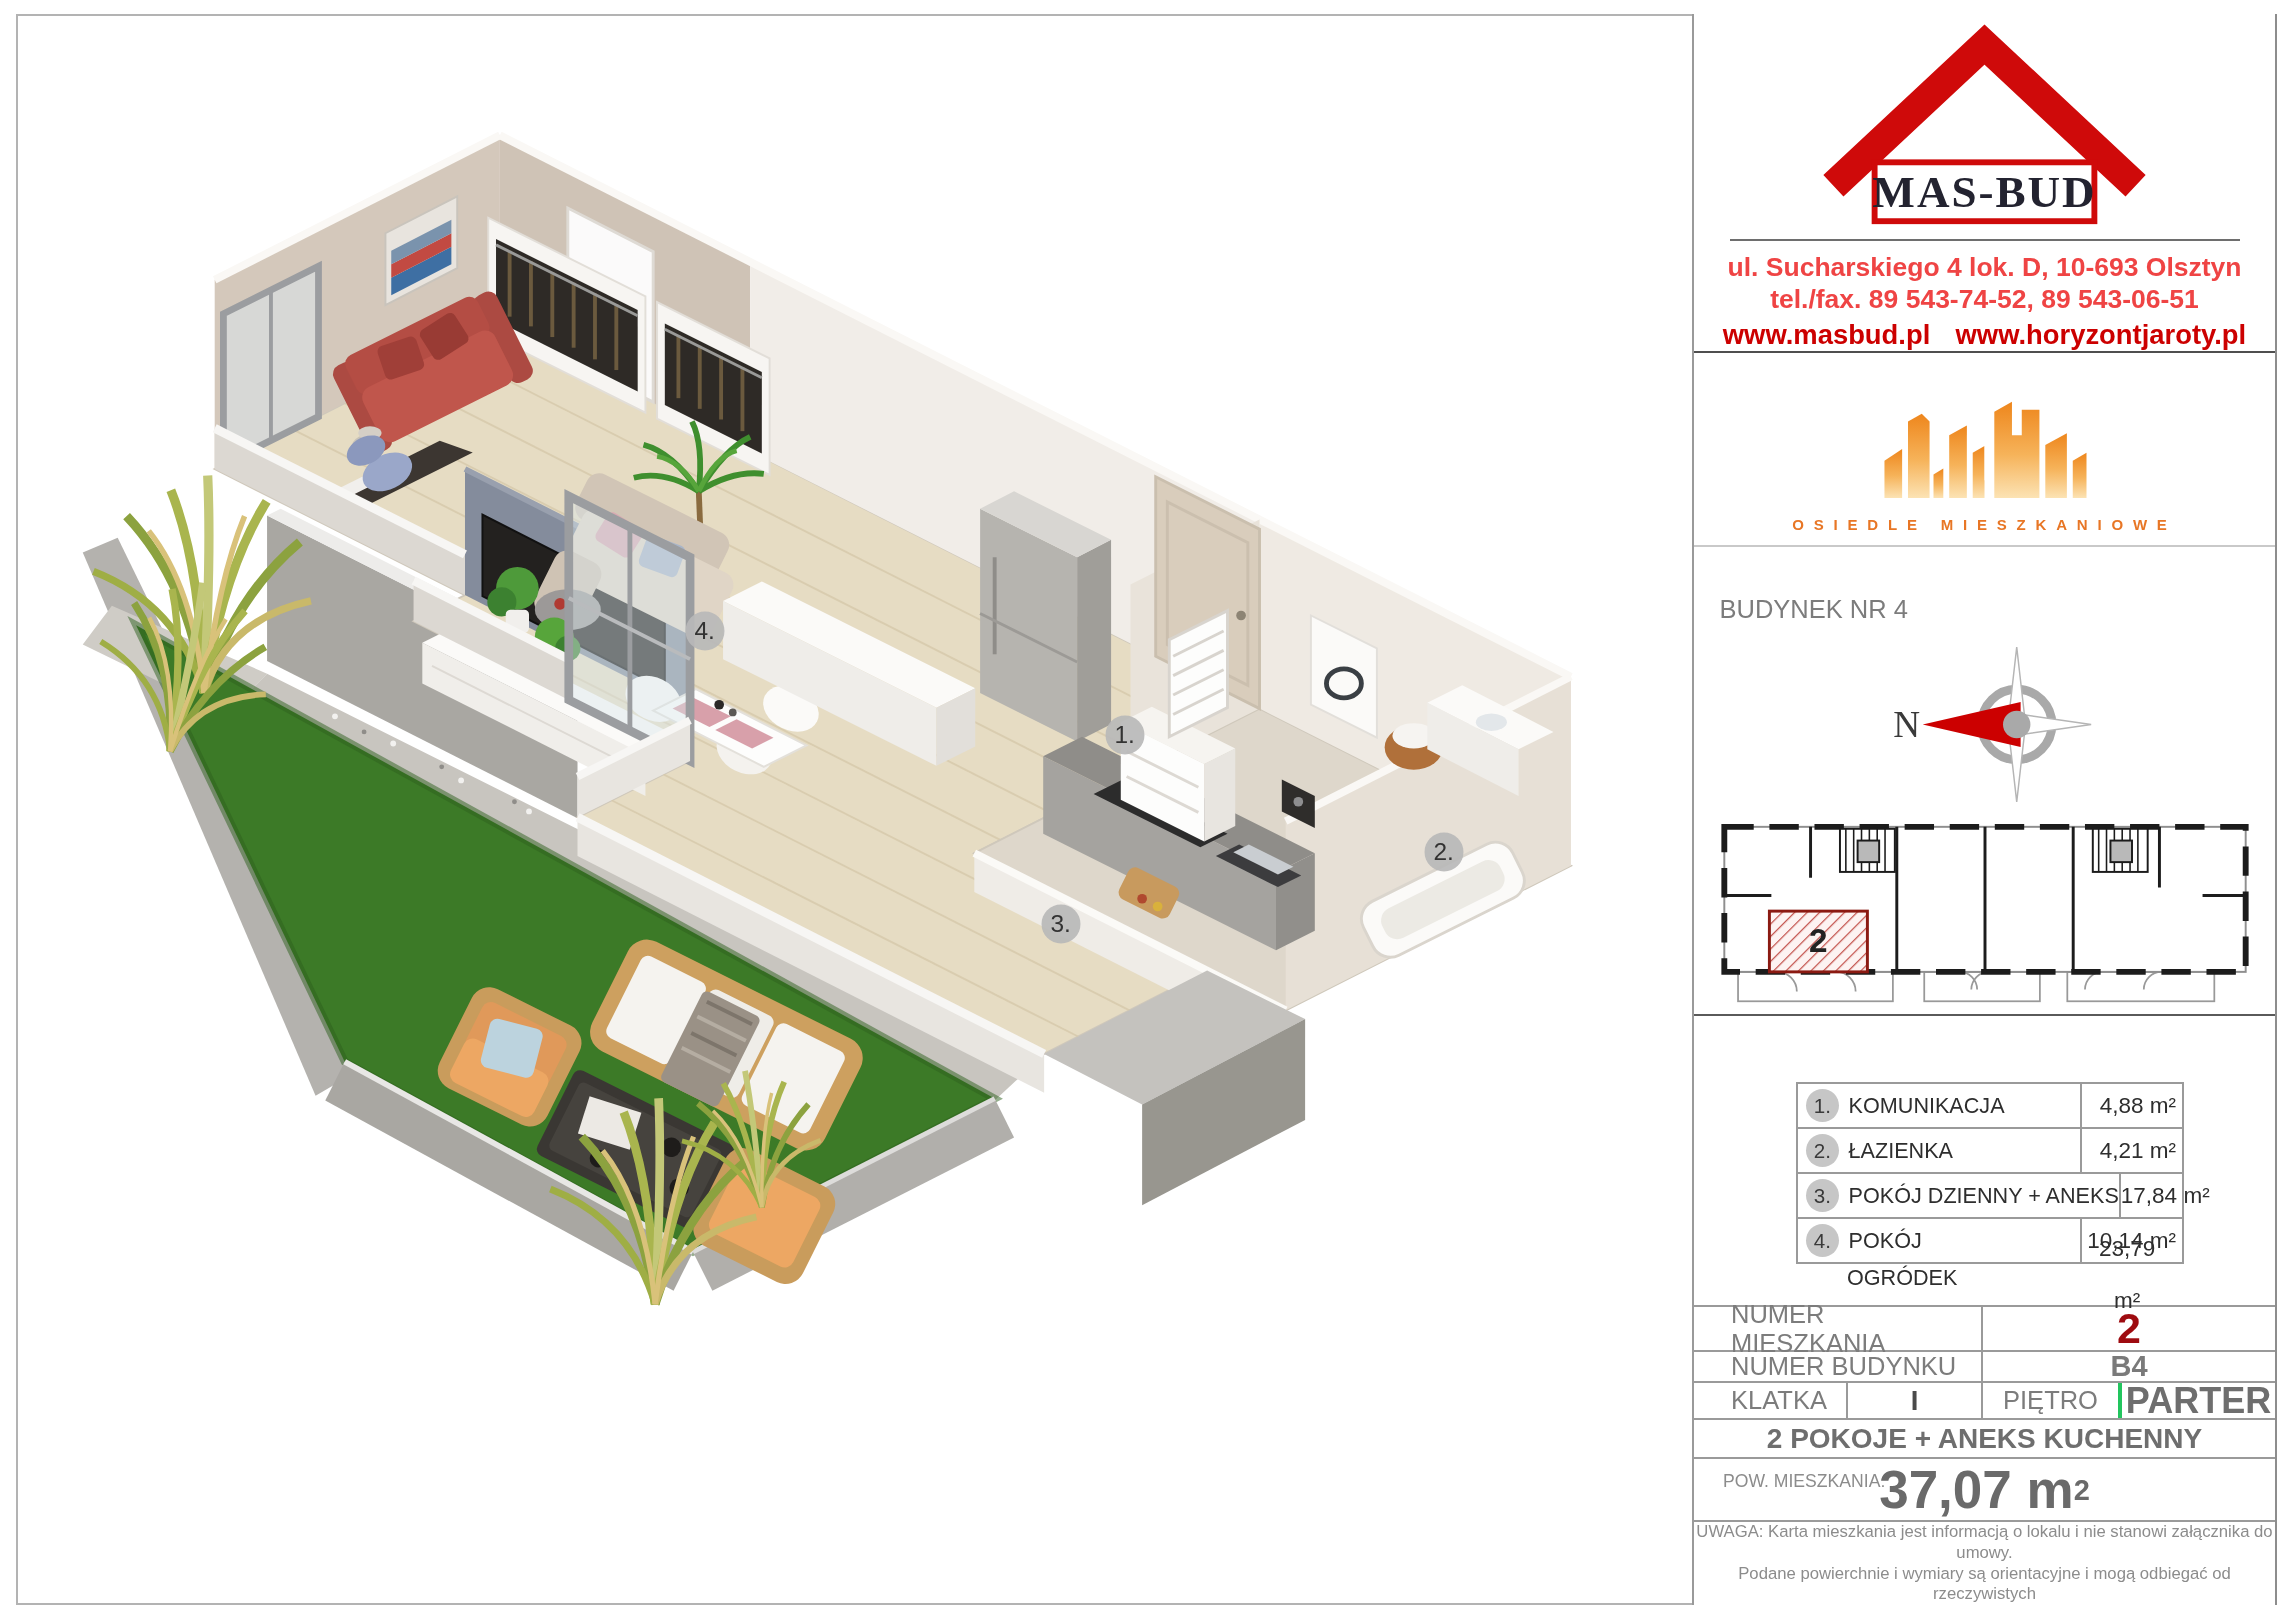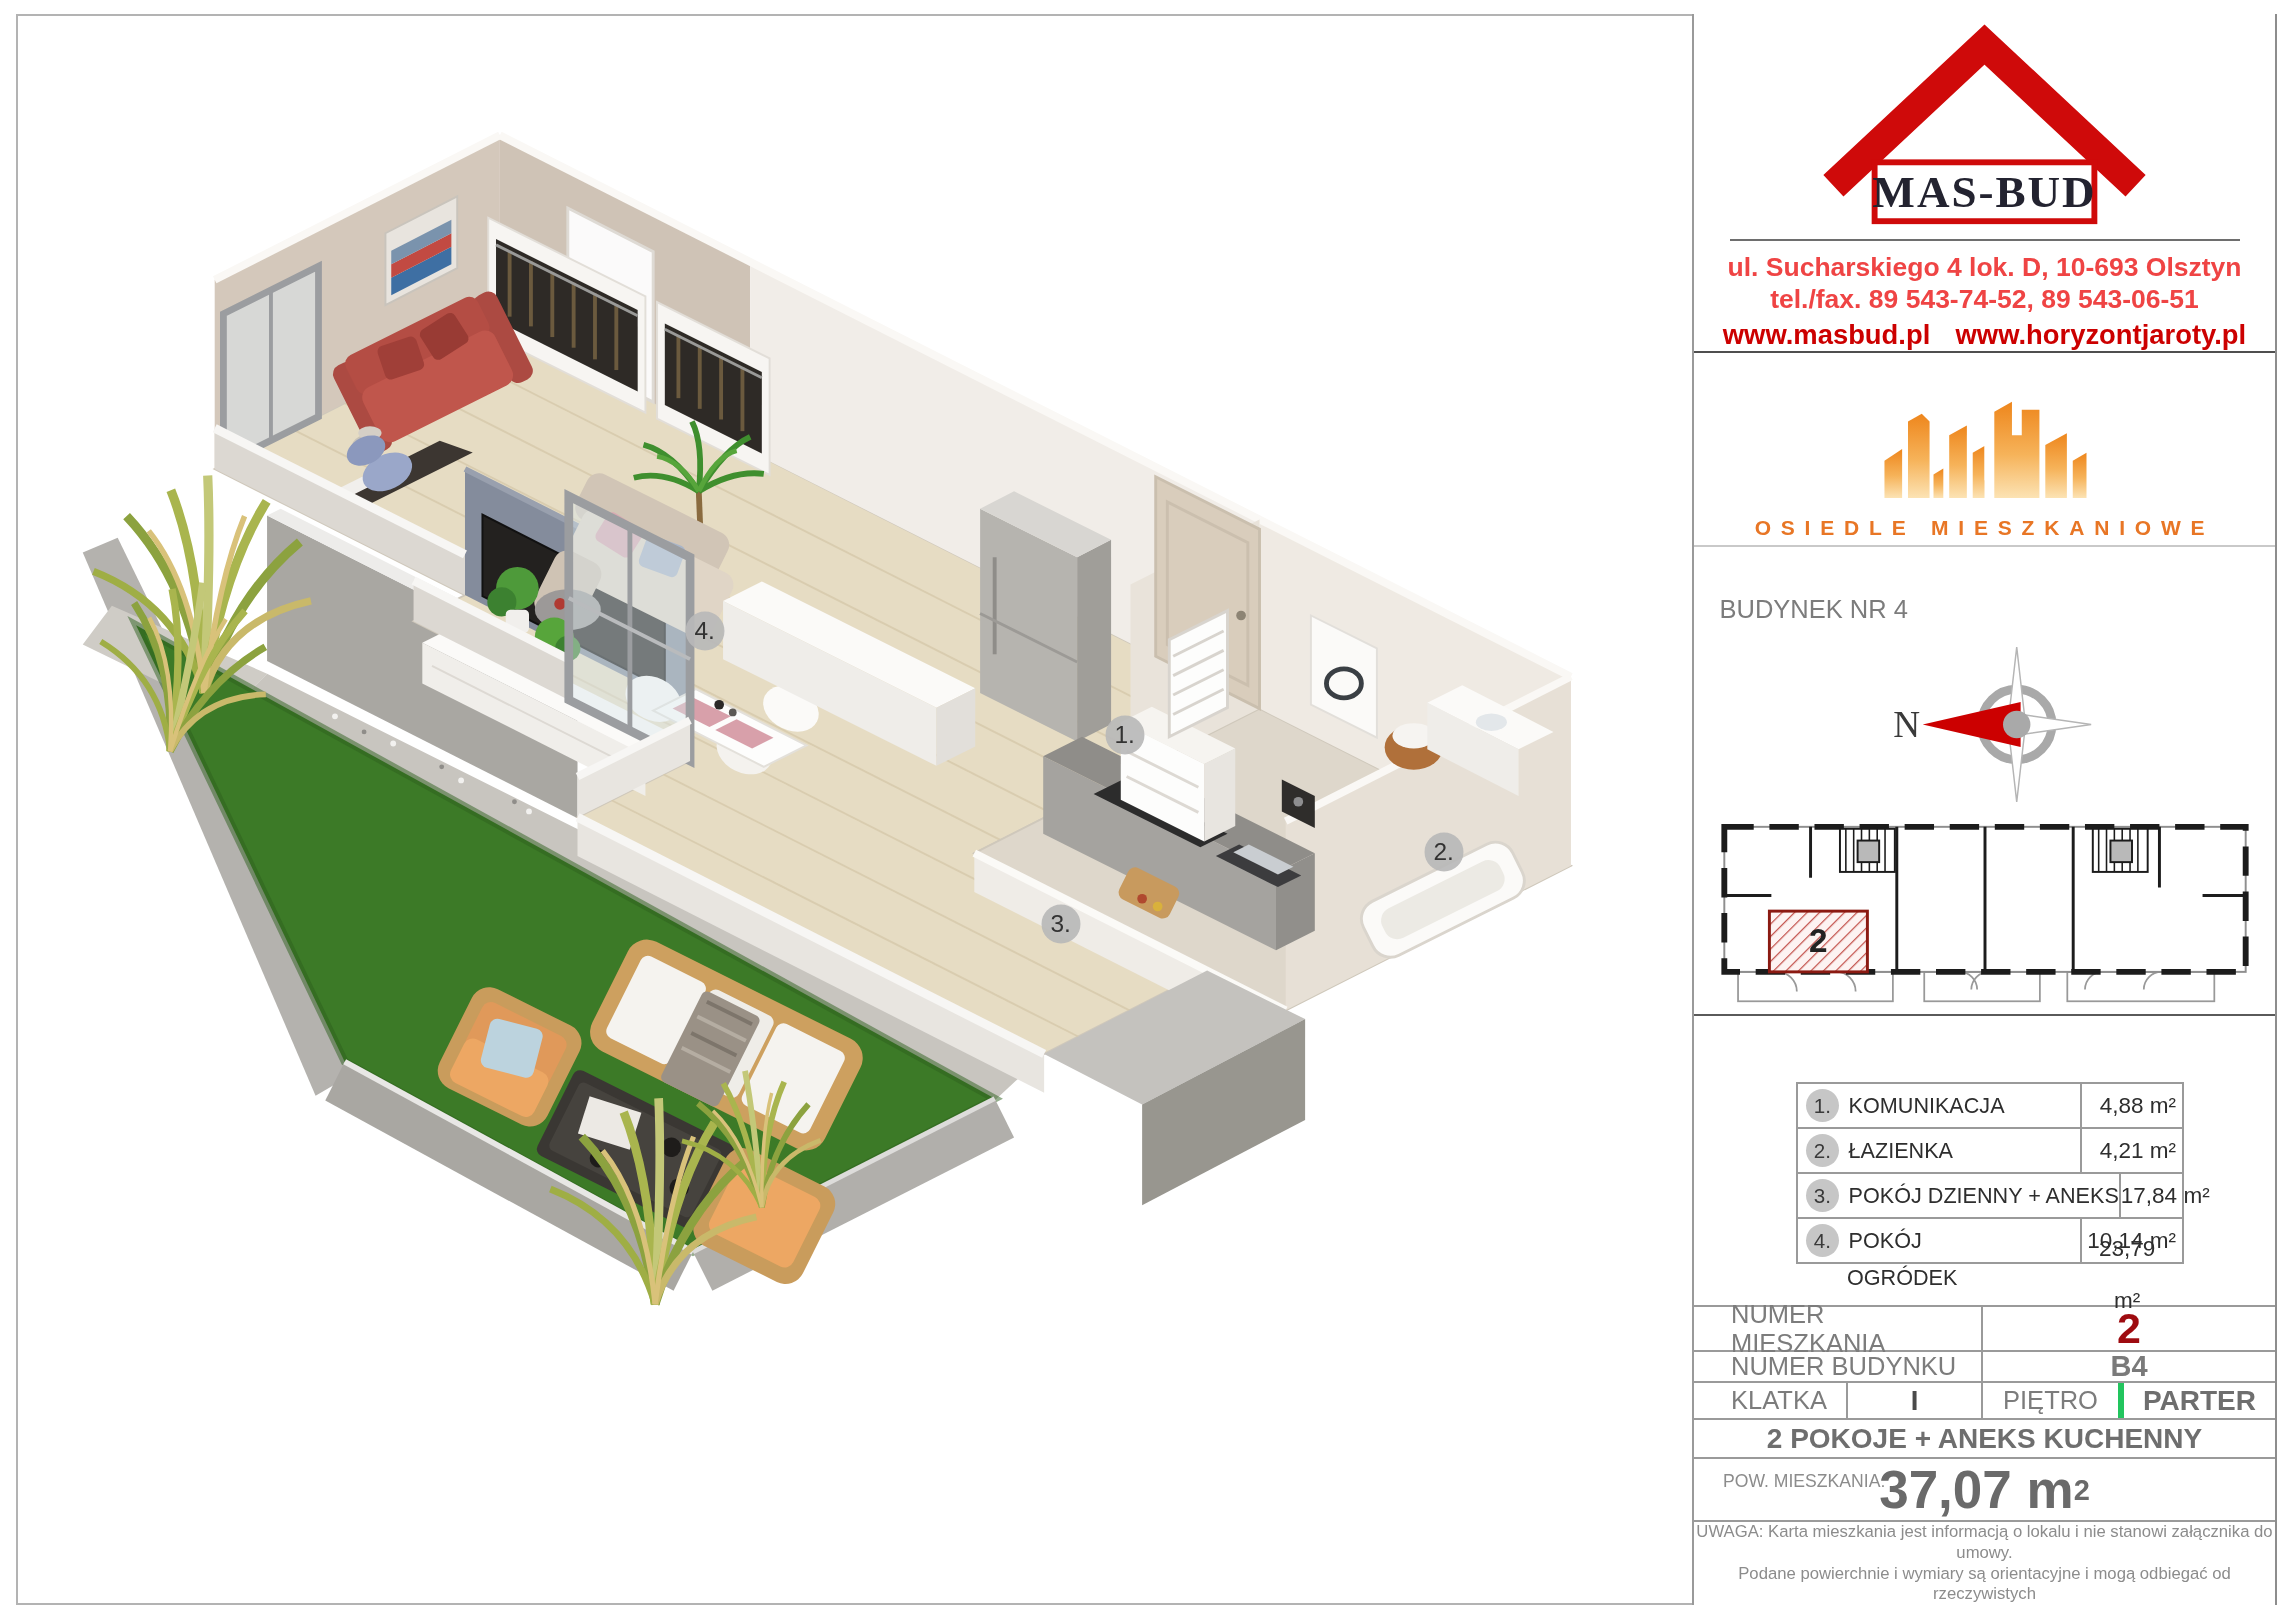--- a/index.html
+++ b/index.html
@@ -12,21 +12,21 @@
          background:#fff;border-left:2px solid #9a9a9a;border-right:2px solid #8d8d8d;
          box-sizing:border-box;display:flex;flex-direction:column;gap:31px;}
   .sec{box-sizing:border-box;}
   #sec-logo{height:344px;border-bottom:2.9px solid #4f4f4f;text-align:center;padding-top:9.8px;}
   #sec-logo .hr{width:510px;height:0;border-top:2px solid #6e6e6e;margin:3.9px auto 9.8px auto;}
   .addr{font-size:26.5px;color:#ef4444;line-height:32px;font-weight:bold;}
   .webs{font-size:27.4px;font-weight:bold;color:#cc0000;margin-top:3.9px;}
   .webs span{margin:0 8.8px;}
   #sec-estate{height:191px;border-bottom:2px solid #c9c9c9;text-align:center;padding-top:7.8px;}
   .estate-name{font-size:33px;font-weight:bold;color:#1c1c1c;letter-spacing:2px;margin-top:2px;}
-  .estate-sub{font-size:21px;font-weight:bold;color:#e87625;letter-spacing:9.8px;margin-top:11.8px;}
+  .estate-sub{font-size:15px;font-weight:bold;color:#e87625;letter-spacing:9.8px;margin-top:11.8px;}
   #sec-building{height:519px;border-bottom:2.9px solid #5a5a5a;position:relative;}
   .budynek{font-size:25.5px;color:#7c7c7c;padding:17.6px 0 0 25.5px;}
   #compass{position:absolute;left:50%;top:63px;transform:translateX(-44%);}
   #miniplan{position:absolute;left:50%;top:241px;transform:translateX(-50%);}
   #sec-rooms{height:269px;position:relative;}
   #roomtable{position:absolute;left:102px;top:35px;width:384px;border:2px solid #9a9a9a;}
   .rrow{display:flex;align-items:center;height:43px;border-top:2px solid #9a9a9a;}
   .rrow:first-child{border-top:none;}
   .rnum{width:33px;height:33px;border-radius:50%;background:#c6c6c6;color:#3a3a3a;
         font-size:20.6px;display:flex;align-items:center;justify-content:center;margin:0 9.8px 0 7.8px;flex:0 0 auto;}
@@ -43,21 +43,21 @@
   #row-flat{height:45px;}
   #row-flat .dlabel{width:287px;border-radius:18px;}
   #row-flat .dval{flex:1;border-left:2px solid #9a9a9a;font-size:43px;font-weight:bold;color:#9e0b10;}
   #row-bldg{height:31px;}
   #row-bldg .dlabel{width:287px;}
   #row-bldg .dval{flex:1;border-left:2px solid #9a9a9a;font-size:29px;font-weight:bold;color:#7a7a7a;}
   #row-klatka{height:37px;}
   #row-klatka .c1{width:152px;}
   #row-klatka .c2{width:135px;border-left:2px solid #9a9a9a;font-size:27.4px;font-weight:bold;color:#4a4a4a;}
   #row-klatka .c3{width:137px;border-left:2px solid #9a9a9a;font-size:25.5px;color:#7c7c7c;padding-left:0;justify-content:center;}
-  #row-klatka .c4{flex:1;border-left:6px solid #22c55e;font-size:28px;font-weight:bold;color:#6e6e6e;}
+  #row-klatka .c4{flex:1;border-left:4px solid #22c55e;font-size:36px;font-weight:bold;color:#6e6e6e;}
   #row-layout{height:37px;align-items:center;justify-content:center;display:flex;
               font-size:28px;font-weight:bold;color:#6e6e6e;border-bottom:2px solid #9a9a9a;}
   #row-area{height:61px;position:relative;border-bottom:2px solid #9a9a9a;}
   #row-area .small{position:absolute;left:29px;top:11.8px;font-size:17.6px;color:#8c8c8c;}
   #row-area .big{position:absolute;left:0;right:0;top:0;bottom:0;display:flex;align-items:center;
                  justify-content:center;font-size:53px;font-weight:bold;color:#6a6a6a;}
   #row-area .big sup{font-size:29px;vertical-align:super;line-height:0;}
   #disclaimer{flex:1;display:flex;flex-direction:column;align-items:center;justify-content:center;
               font-size:16.7px;color:#8c8c8c;line-height:20.6px;text-align:center;}
   

